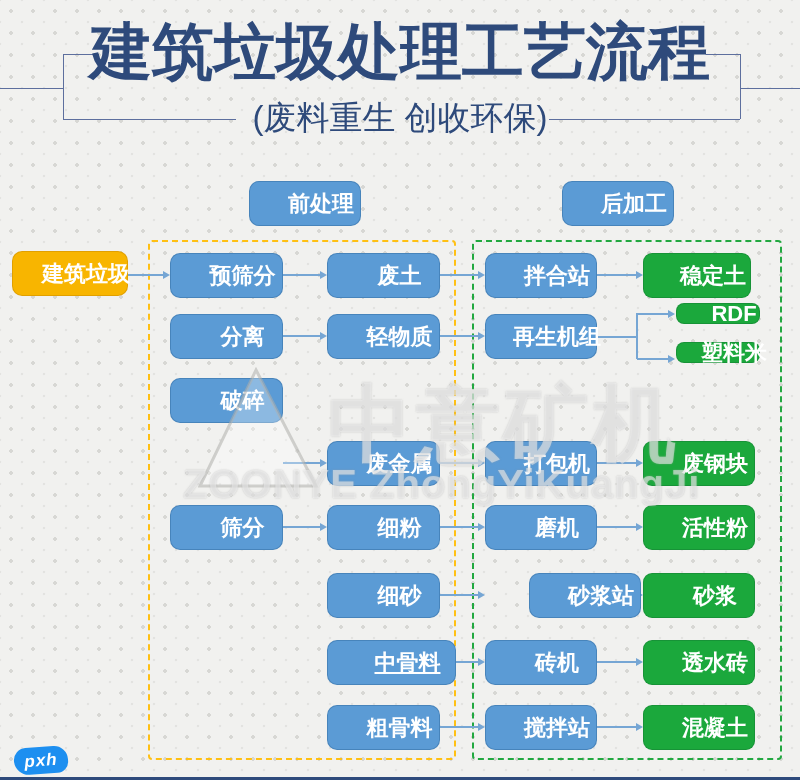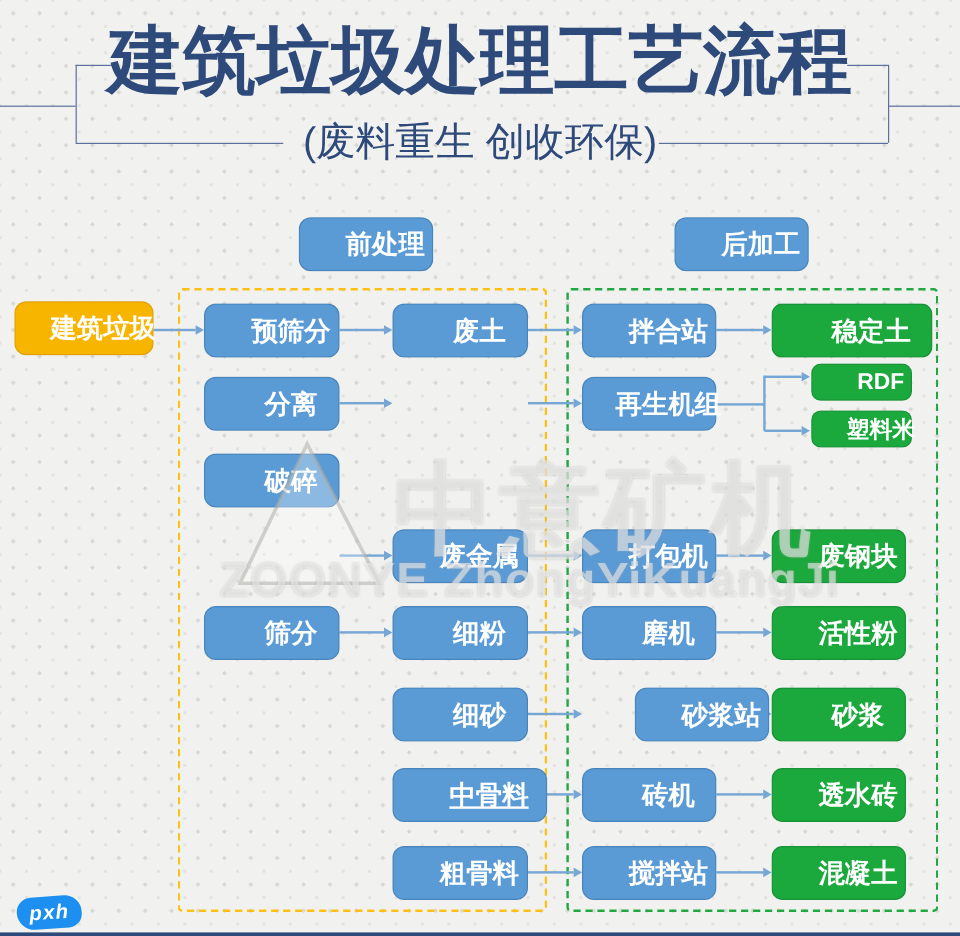--- a/index.html
+++ b/index.html
@@ -33,21 +33,21 @@
   .node{
     position:absolute;height:45px;border-radius:10px;
     display:flex;align-items:center;justify-content:center;
     color:#fff;font-size:22px;font-weight:600;white-space:nowrap;
     box-sizing:border-box;
     padding-left:32px;
   }
   .node.blue{background:#5B9BD5;border:1px solid rgba(35,90,140,0.35);}
   .node.green{background:#1BA83C;border:1px solid rgba(18,110,45,0.35);border-radius:9px;font-weight:700;}
   .node.yellow{background:#F8B500;border:1px solid rgba(190,130,0,0.4);font-weight:700;}
-  .node.small{height:31px;font-size:19px;border-radius:8px;}
+  .node.small{height:21px;font-size:22px;border-radius:8px;}
   
   .arrow{position:absolute;height:0;border-top:2px solid #76A6D4;}
   .arrow::after{
     content:"";position:absolute;right:-7px;top:-5px;width:0;height:0;
     border-left:7px solid #76A6D4;border-top:4px solid transparent;border-bottom:4px solid transparent;
   }
   .arrow.nohead::after{display:none;}
   .vline{position:absolute;width:0;border-left:2px solid #76A6D4;}
   
   .watermark{position:absolute;left:0;top:0;width:800px;height:780px;pointer-events:none;}
@@ -131,26 +131,29 @@
 
   <div class="node blue" style="left:170px;top:253px;width:113px;">
       <span>预筛分</span>
     </div>
   <div class="node blue" style="left:327px;top:253px;width:113px;">
       <span>废土</span>
     </div>
   <div class="node blue" style="left:485px;top:253px;width:112px;">
       <span>拌合站</span>
     </div>
-  <div class="node green" style="left:643px;top:253px;width:134px;">
+  <div class="node green" style="left:643px;top:253px;width:108px;">
       <span>稳定土</span>
     </div>
 
   <div class="node blue" style="left:170px;top:314px;width:113px;">
       <span>分离</span>
+    </div>
+  <div class="node blue" style="left:327px;top:314px;width:113px;">
+      <span>轻物质</span>
     </div>
   <div class="node blue" style="left:485px;top:314px;width:112px;">
       <span>再生机组</span>
     </div>
   <div class="node green small" style="left:676px;top:303px;width:84px;">
       <span>RDF</span>
     </div>
   <div class="node green small" style="left:676px;top:342px;width:84px;">
       <span>塑料米</span>
     </div>

